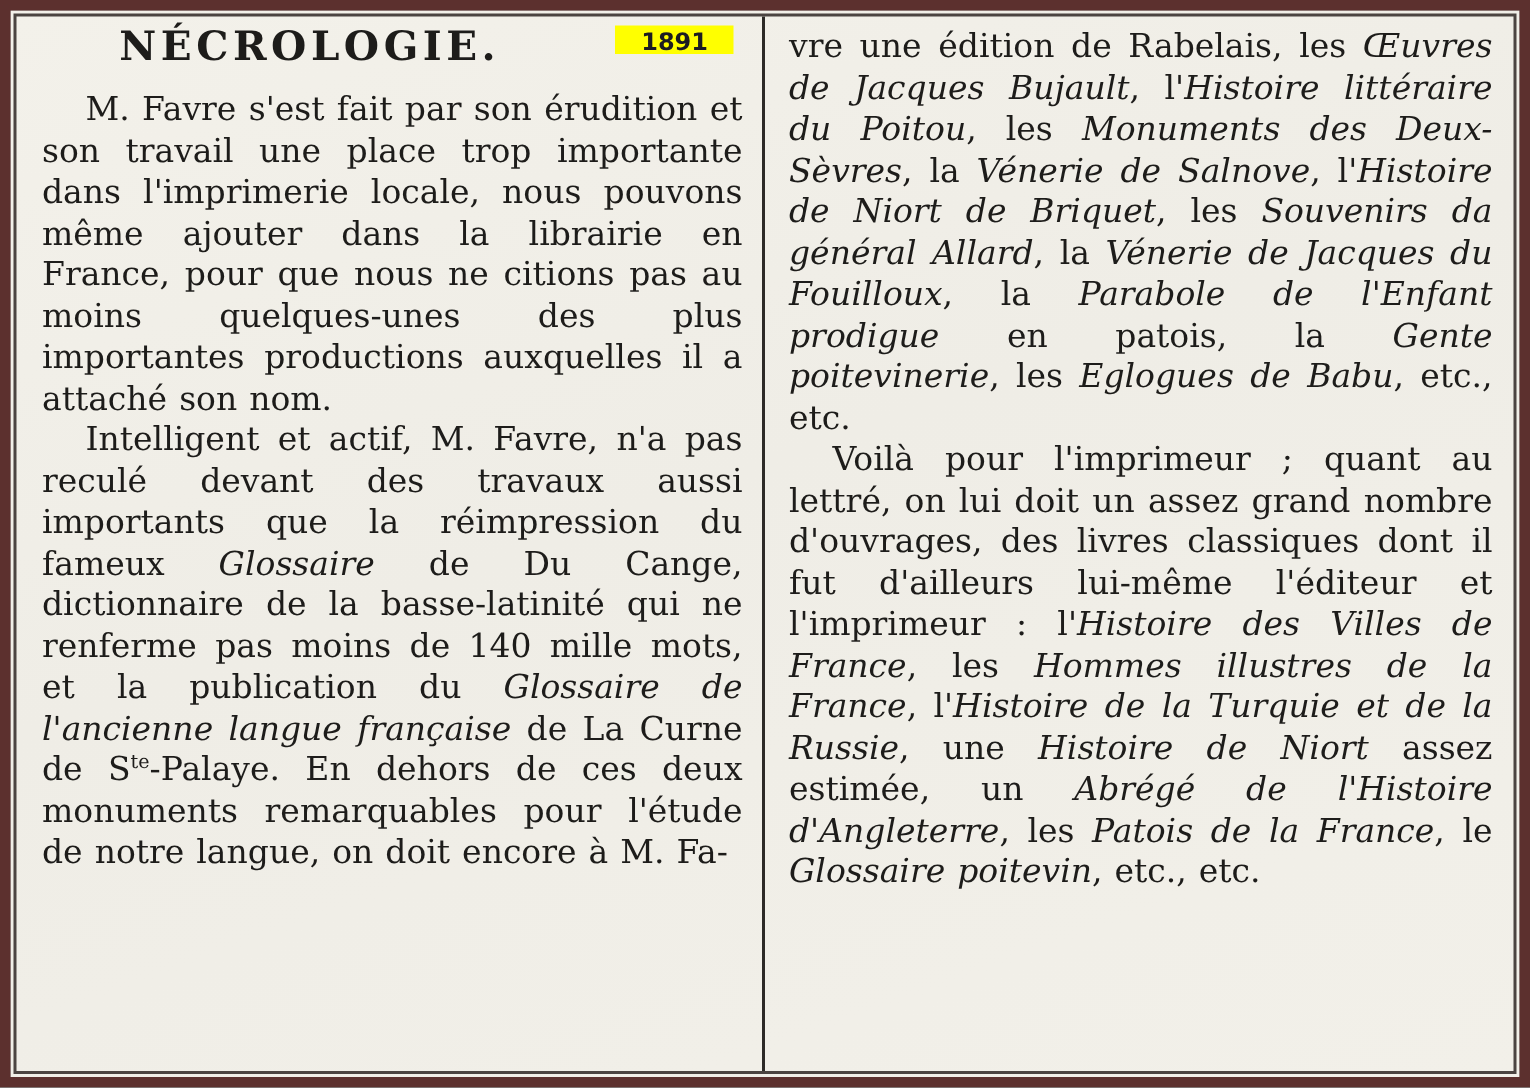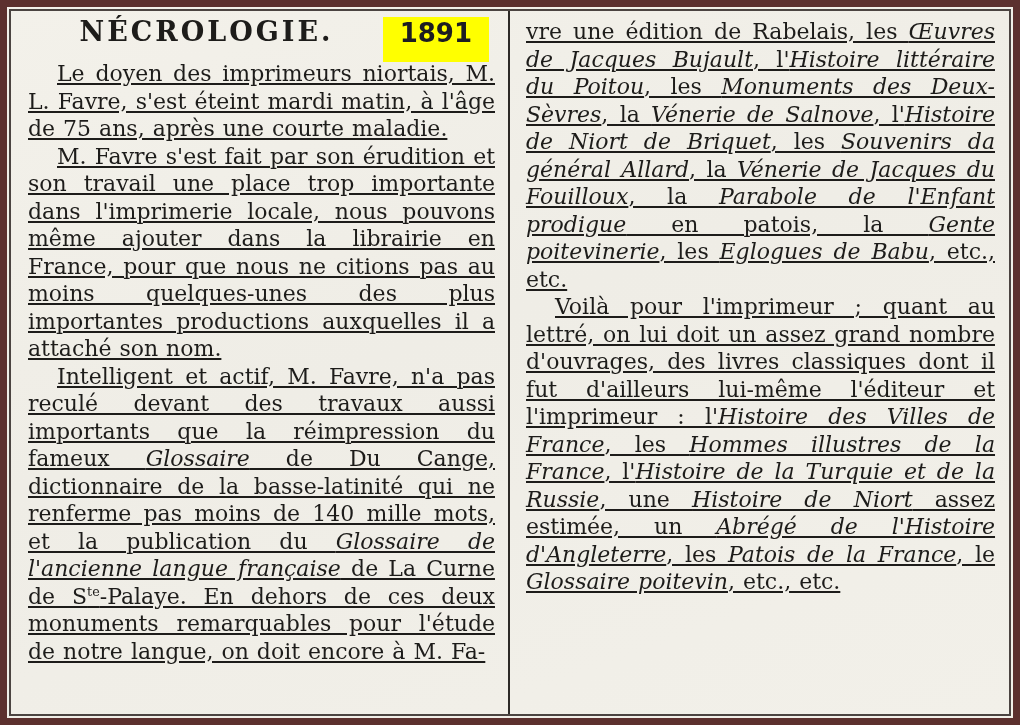--- a/index.html
+++ b/index.html
@@ -27,21 +27,20 @@
   }
   .cols {
     position: absolute;
     inset: 4px;
     display: flex;
   }
   .col {
     box-sizing: border-box;
     flex: 0 0 50%;
     padding: 5px 13px 4px 17px;
-    text-decoration: underline;
   }
   .col-left {
     border-right: 2px solid #2d2a27;
   }
   .col-right {
     padding: 7px 14px 4px 16px;
   }
   .title-row {
     position: relative;
     height: 42px;
@@ -56,23 +55,23 @@
     letter-spacing: 3px;
     white-space: nowrap;
   }
   .year-badge {
     position: absolute;
     right: 6px;
     top: 1px;
     background: var(--highlight-color, #ffff00);
     font-family: "DejaVu Sans", "Liberation Sans", sans-serif;
     font-weight: bold;
-    font-size: 26px;
+    font-size: 16px;
     color: #1c1c22;
-    padding: 3px 17px 16px 17px;
+    padding: 3px 17px 0 17px;
     line-height: 1;
   }
   .para {
     margin: 0;
     font-size: 22px;
     line-height: 27.5px;
     text-align: justify;
     word-spacing: 1px;
     hyphens: auto;
     -webkit-hyphens: auto;
@@ -90,21 +89,20 @@
 
 <div class="scan">
   <div class="frame"></div>
   <div class="cols">
     <div class="col col-left">
       <div class="title-row">
         <div class="necro-title">NÉCROLOGIE.</div>
         <div class="year-badge">1891</div>
       </div>
       <div>
-          <p class="para indent" lang="fr"><span>Le doyen des imprimeurs niortais, M. L. Favre, s'est éteint mardi matin, à l'âge de 75 ans, après une courte maladie.</span></p>
           <p class="para indent" lang="fr"><span>M. Favre s'est fait par son érudition et son travail une place trop importante dans l'imprimerie locale, nous pouvons même ajouter dans la librairie en France, pour que nous ne citions pas au moins quelques-unes des plus importantes productions auxquelles il a attaché son nom.</span></p>
           <p class="para indent" lang="fr"><span>Intelligent et actif, M. Favre, n'a pas reculé devant des travaux aussi importants que la réimpression du fameux </span><span class="it">Glossaire</span><span> de Du Cange, dictionnaire de la basse-latinité qui ne renferme pas moins de 140 mille mots, et la publication du </span><span class="it">Glossaire de l'ancienne langue française</span><span> de La Curne de S</span><span class="sup">te</span><span>-Palaye. En dehors de ces deux monuments remarquables pour l'étude de notre langue, on doit encore à M. Fa-</span></p>
         </div>
     </div>
     <div class="col col-right">
       <div>
           <p class="para" lang="fr"><span>vre une édition de Rabelais, les </span><span class="it">Œuvres de Jacques Bujault</span><span>, l'</span><span class="it">Histoire littéraire du Poitou</span><span>, les </span><span class="it">Monuments des Deux-Sèvres</span><span>, la </span><span class="it">Vénerie de Salnove</span><span>, l'</span><span class="it">Histoire de Niort de Briquet</span><span>, les </span><span class="it">Souvenirs da général Allard</span><span>, la </span><span class="it">Vénerie de Jacques du Fouilloux</span><span>, la </span><span class="it">Parabole de l'Enfant prodigue</span><span> en patois, la </span><span class="it">Gente poitevinerie</span><span>, les </span><span class="it">Eglogues de Babu</span><span>, etc., etc.</span></p>
           <p class="para indent" lang="fr"><span>Voilà pour l'imprimeur ; quant au lettré, on lui doit un assez grand nombre d'ouvrages, des livres classiques dont il fut d'ailleurs lui-même l'éditeur et l'imprimeur : l'</span><span class="it">Histoire des Villes de France</span><span>, les </span><span class="it">Hommes illustres de la France</span><span>, l'</span><span class="it">Histoire de la Turquie et de la Russie</span><span>, une </span><span class="it">Histoire de Niort</span><span> assez estimée, un </span><span class="it">Abrégé de l'Histoire d'Angleterre</span><span>, les </span><span class="it">Patois de la France</span><span>, le </span><span class="it">Glossaire poitevin</span><span>, etc., etc.</span></p>
         </div>
     </div>

